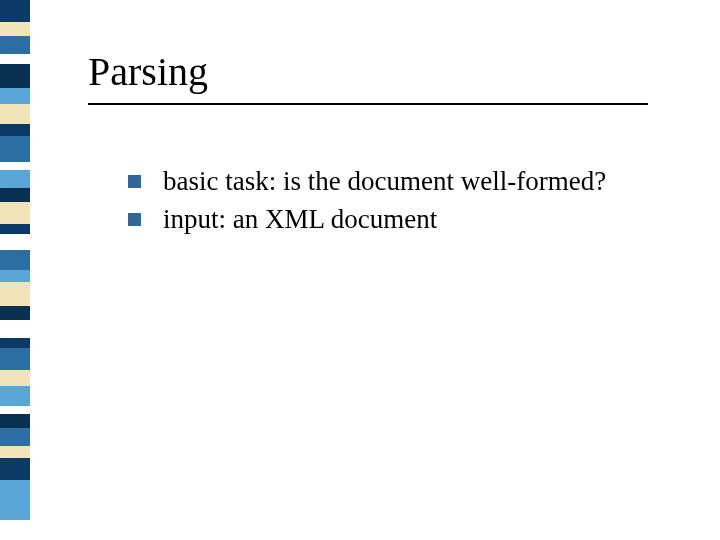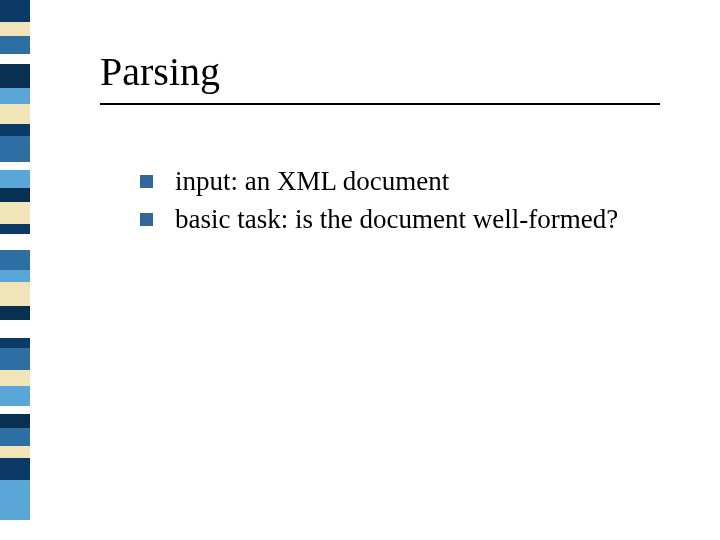--- a/index.html
+++ b/index.html
@@ -12,21 +12,21 @@
   .left-stripe {
     position: absolute;
     left: 0;
     top: 0;
     width: 30px;
     height: 540px;
   }
   .seg { width: 30px; }
   .content {
     position: absolute;
-    left: 100px;
+    left: 88px;
     top: 48px;
     width: 580px;
   }
   .title {
     font-size: 40px;
     color: #000;
     font-weight: 400;
     margin-bottom: 8px;
   }
   .rule {
@@ -94,20 +94,20 @@
     <div class="seg" style="background: rgb(90, 166, 214); height: 40px;"></div>
   </div>
 
 <div class="content">
   <div class="title">Parsing</div>
   <div class="rule"></div>
 
   <div class="bullets">
     <div class="bullet-row">
       <div class="bullet-mark"></div>
-      <div class="bullet-text">input: an XML document</div>
+      <div class="bullet-text">basic task: is the document well-formed?</div>
     </div>
     <div class="bullet-row">
       <div class="bullet-mark"></div>
-      <div class="bullet-text">basic task: is the document well-formed?</div>
+      <div class="bullet-text">input: an XML document</div>
     </div>
   </div>
 </div>
 
 </body></html>

